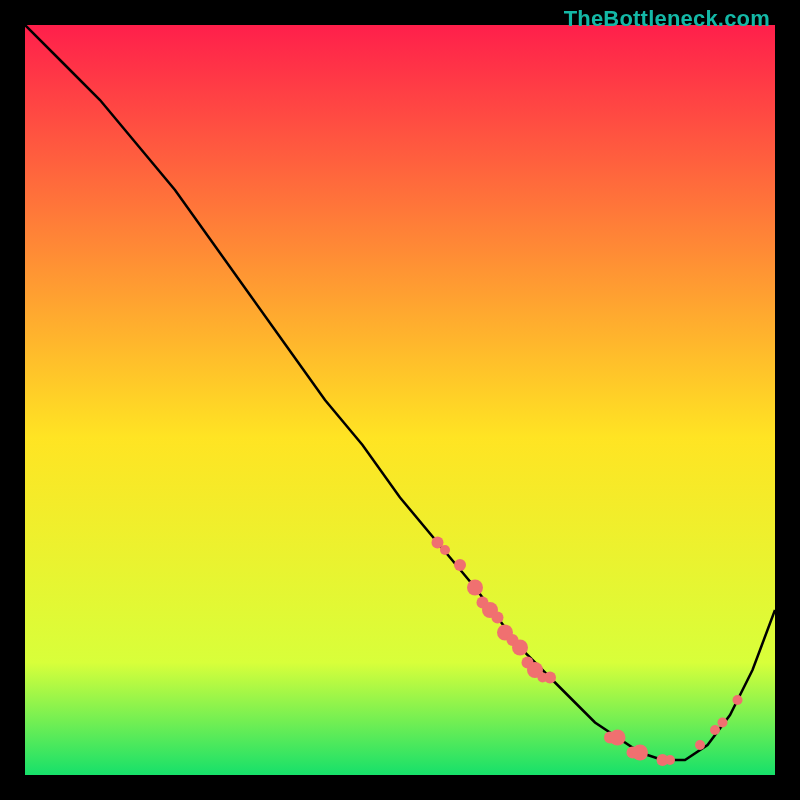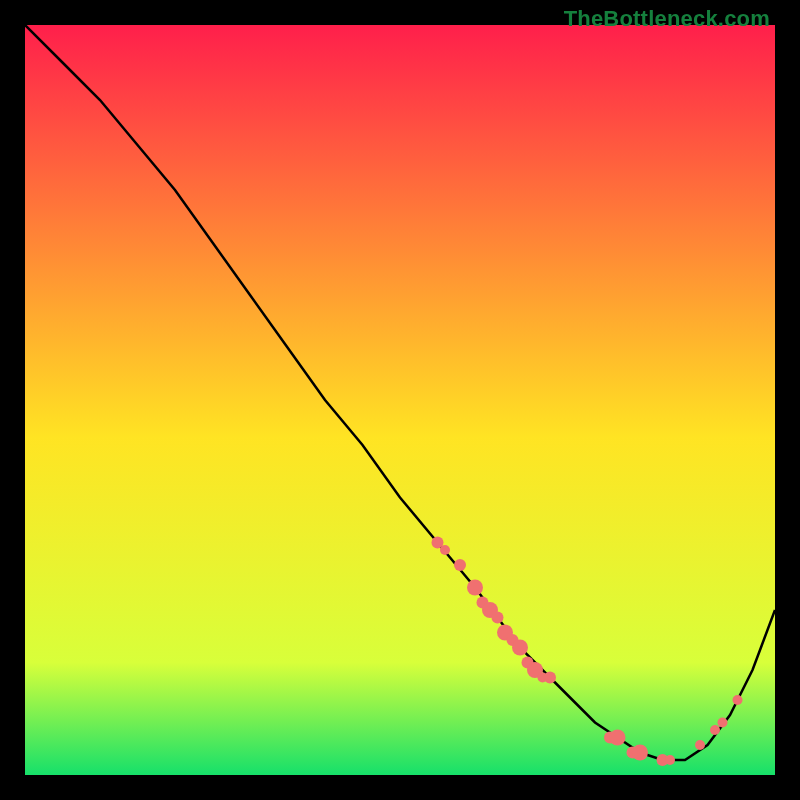--- a/index.html
+++ b/index.html
@@ -25,21 +25,21 @@
     width: 750px;
     height: 750px;
   }
   .watermark {
     position: absolute;
     top: 6px;
     right: 30px;
     font-family: Arial, Helvetica, sans-serif;
     font-size: 22px;
     font-weight: 600;
-    color: #15803d;
+    color: #14b8a6;
     letter-spacing: 0.2px;
   }
 </style>
 </head>
 <body>
 
 <div class="frame">
   <svg class="plot-area" id="plot-svg" viewBox="0 0 750 750" preserveAspectRatio="none">
     <defs>
       <linearGradient id="bg-grad" x1="0" y1="0" x2="0" y2="1">

